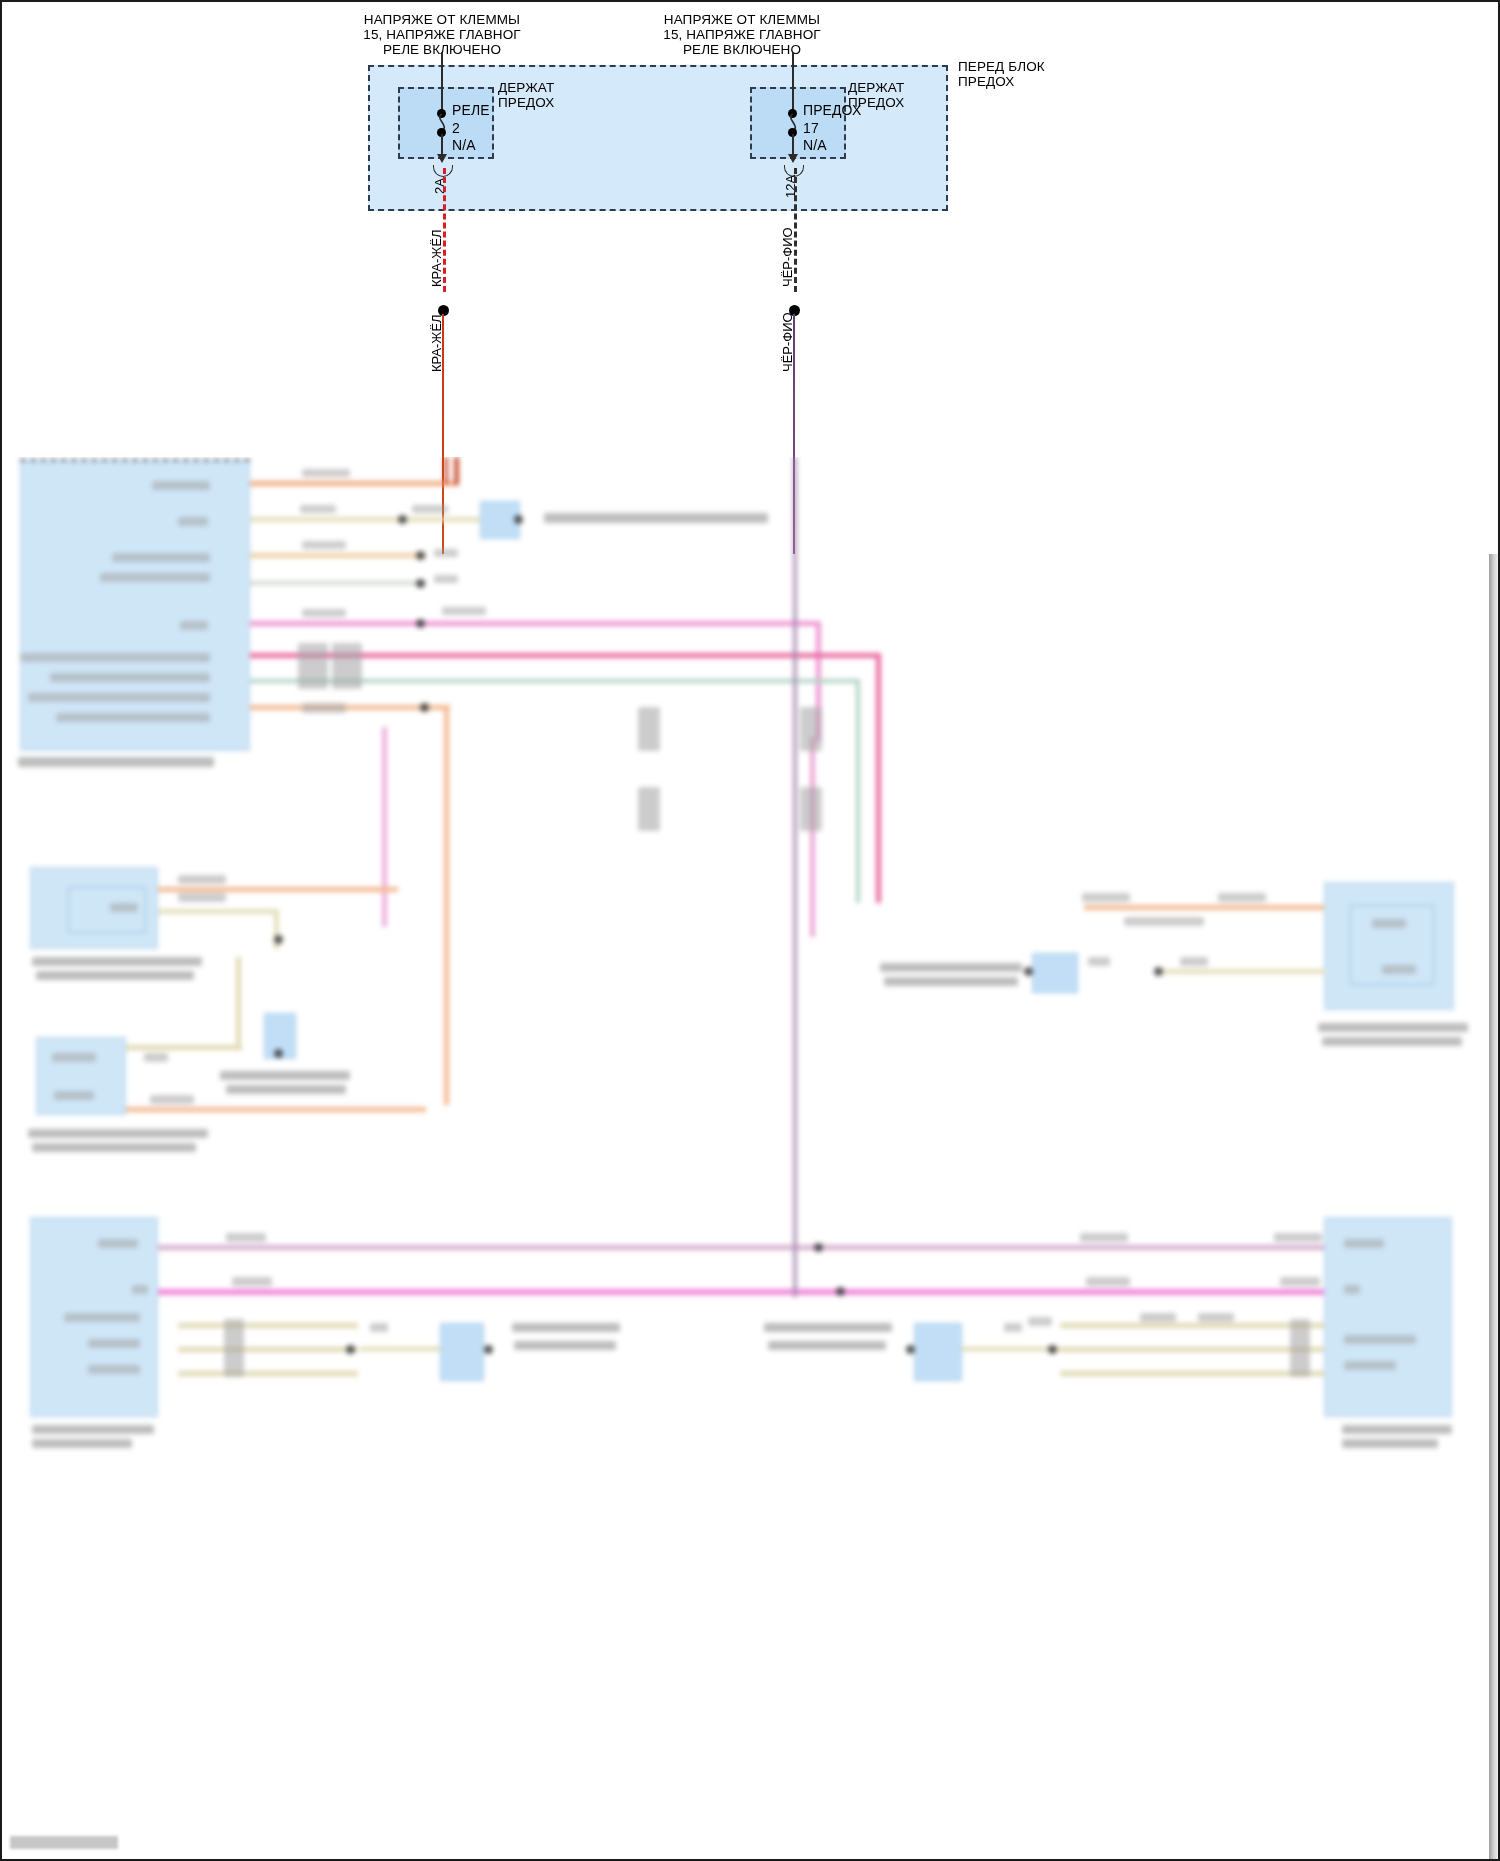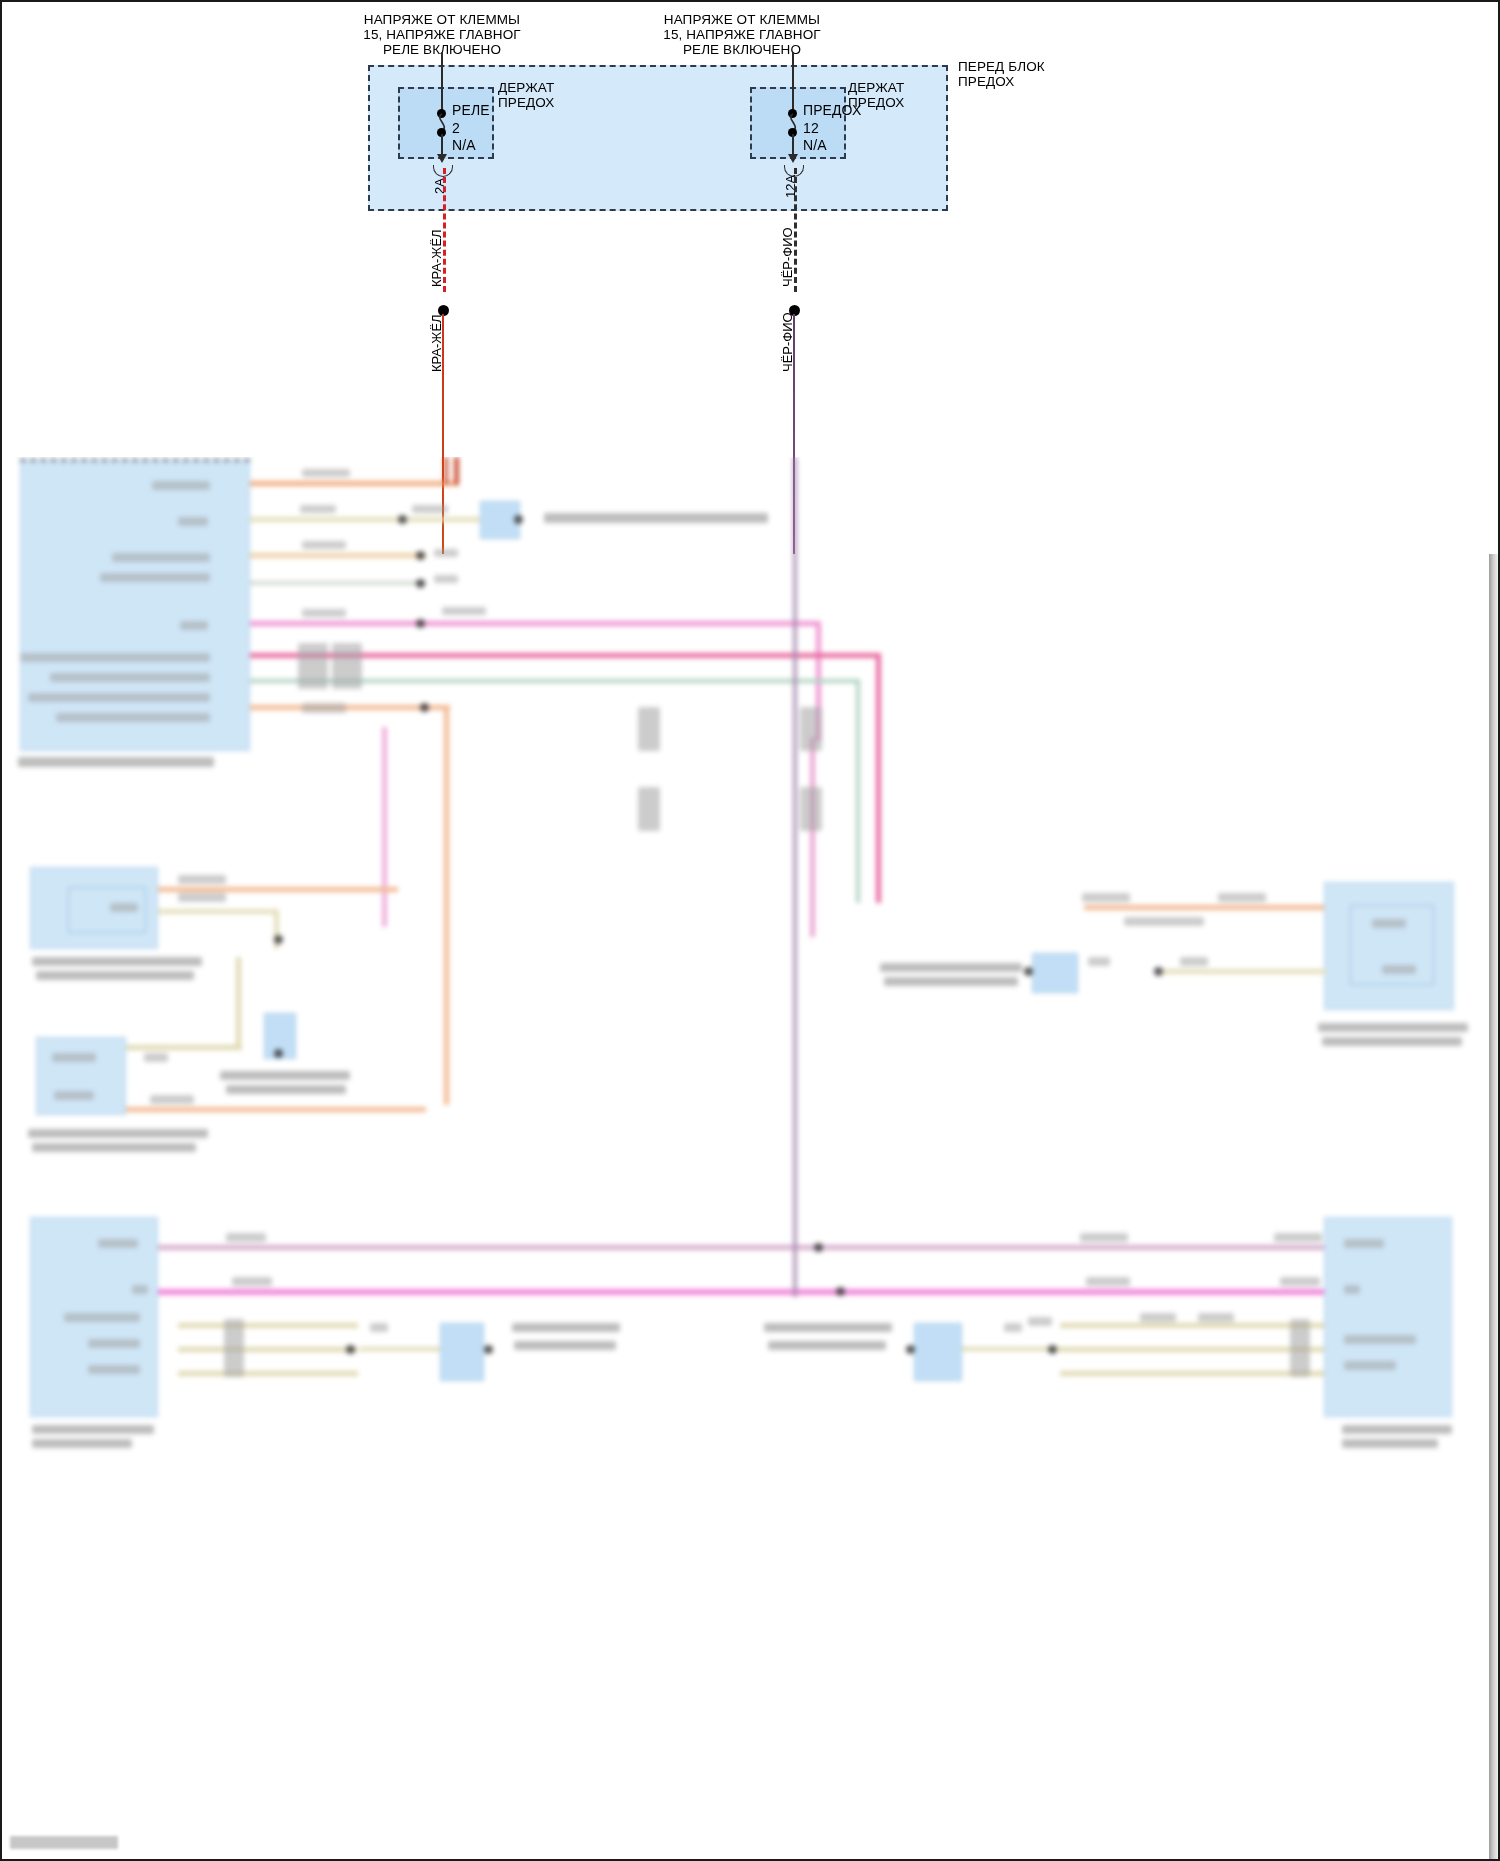--- a/index.html
+++ b/index.html
@@ -194,21 +194,21 @@
   <div class="vline" style="left:790px;top:50px;height:62px;"></div>
   <div class="dot" style="left:786px;top:107px;"></div>
 
   <svg class="fusecurve" style="left:781px;top:110px;" width="22" height="22">
     <path d="M10,2 C2,6 18,14 10,19" stroke="#2b2b2b" stroke-width="1.6" fill="none"></path>
   </svg>
 
   <div class="dot" style="left:786px;top:126px;"></div>
 
   <div class="txt" style="left:801px;top:101px;font-size:14px;">ПРЕДОХ</div>
-  <div class="txt" style="left:801px;top:119px;font-size:14px;">12</div>
+  <div class="txt" style="left:801px;top:119px;font-size:14px;">17</div>
   <div class="txt" style="left:801px;top:136px;font-size:14px;">N/A</div>
 
   <div class="vline" style="left:790px;top:132px;height:26px;"></div>
   <div class="arrow" style="left:786px;top:152px;"></div>
   <div class="exitcurve" style="left:782px;top:163px;"></div>
 
   <div class="vtxt" style="left:781px;top:196px;">12A</div>
 
   <div class="dashwire blk" style="left:792px;top:166px;height:124px;"></div>
 

